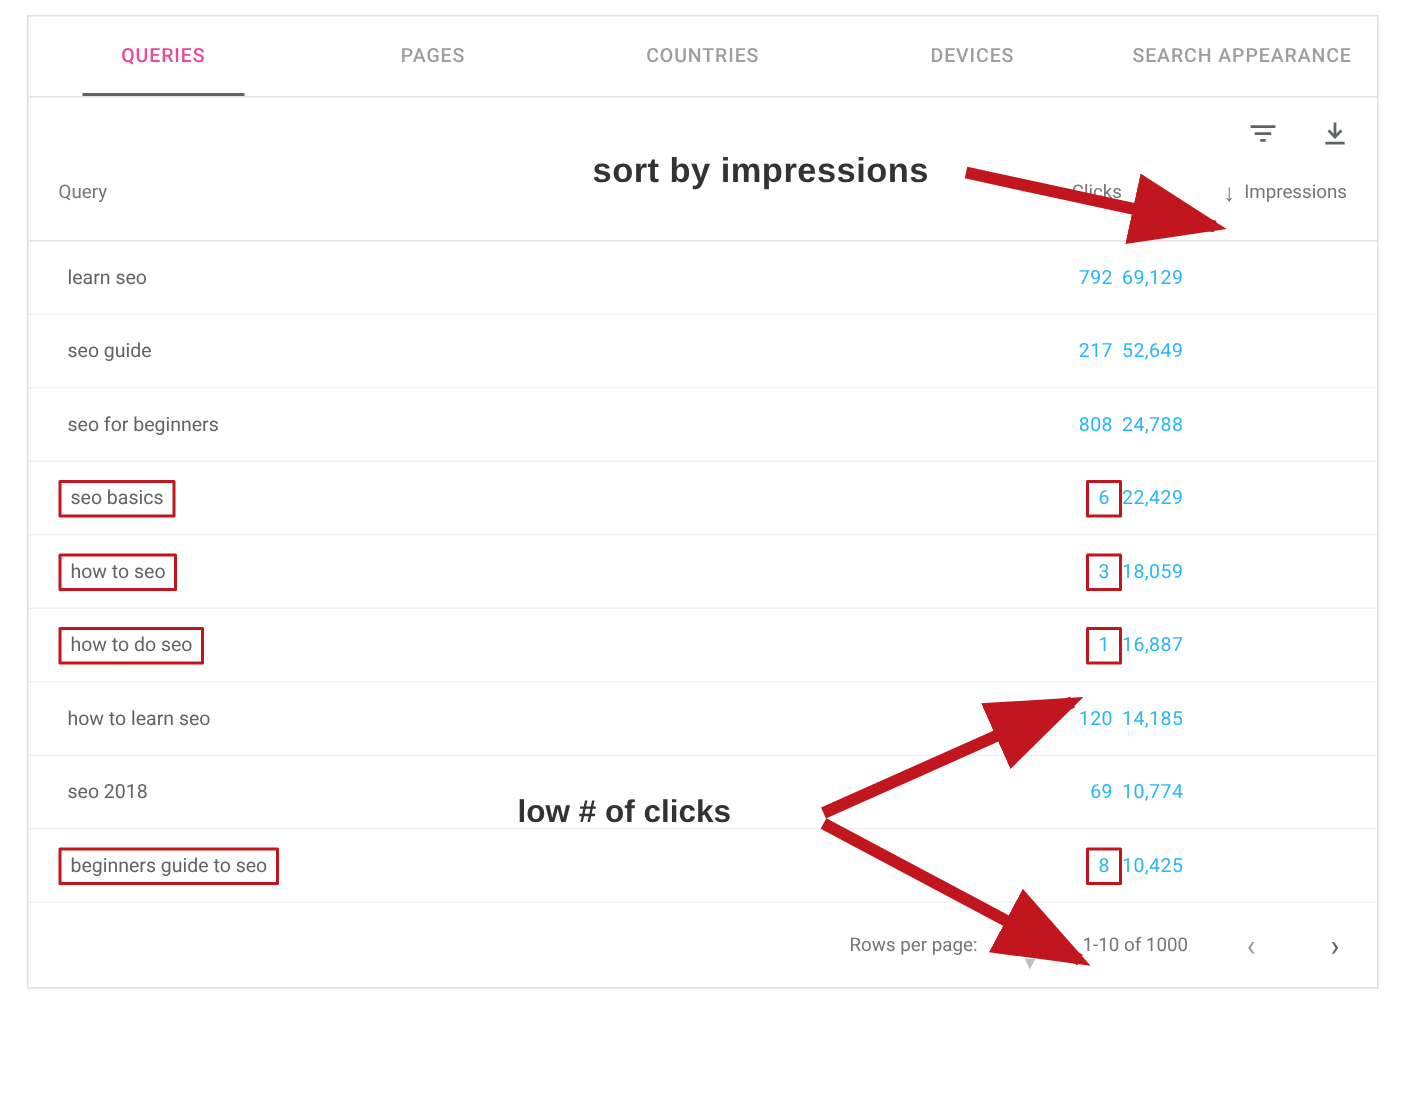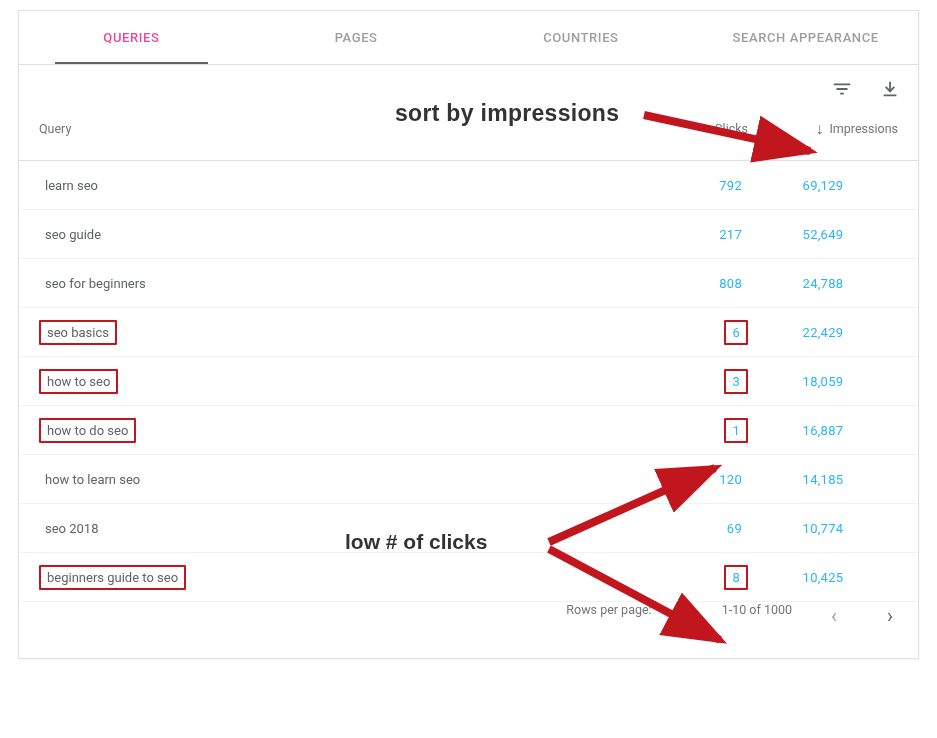--- a/index.html
+++ b/index.html
@@ -71,21 +71,21 @@
     display: flex;
     align-items: center;
     height: 48px;
     padding: 0 20px 16px 20px;
     border-bottom: 1px solid #e0e0e0;
     color: #757575;
     font-size: 12.5px;
   }
   .col-query { flex: 1; }
   .col-clicks { width: 120px; text-align: right; }
-  .col-impr   { width: 150px; text-align: center; display: flex; align-items: center; justify-content: flex-end; gap: 6px; cursor: pointer; }
+  .col-impr   { width: 150px; text-align: left; display: flex; align-items: center; justify-content: flex-end; gap: 6px; cursor: pointer; }
   .sort-arrow { font-size: 16px; line-height: 0; }
   
   .row {
     display: flex;
     align-items: center;
     height: 49px;
     padding: 0 20px;
     border-bottom: 1px solid #f1f1f1;
     font-size: 13px;
   }
@@ -98,20 +98,21 @@
   .row .col-impr { display: block; } 
   .row .col-clicks span, .row .col-query span {
     padding: 3px 6px;
     border-radius: 1px;
   }
   .boxed { border: 2px solid #c1161d; }
   
   .footer {
     display: flex;
     justify-content: flex-end;
+    align-items: center;
     height: 56px;
     padding: 0 14px;
     gap: 28px;
     color: #757575;
     font-size: 12.5px;
   }
   .dropdown { display: inline-flex; align-items: center; gap: 8px; color: #9e9e9e; flex-direction: column; }
   .dropdown .caret { color: #bdbdbd; font-size: 12px; }
   .nav-btn {
     width: 28px; height: 28px;
@@ -133,20 +134,21 @@
 </style>
 </head>
 <body>
 
 <div class="card">
 
   <div class="tabs" id="tabs">
       <div class="tab active">QUERIES</div>
       <div class="tab">PAGES</div>
       <div class="tab">COUNTRIES</div>
+      <div class="tab">DEVICES</div>
       <div class="tab">SEARCH APPEARANCE</div>
     </div>
 
   <div class="toolbar">
     <span class="icon">
       <svg viewBox="0 0 24 24">
           <path d="M10 18h4v-2h-4v2zM3 6v2h18V6H3zm3 7h12v-2H6v2z"></path>
         </svg>
     </span>
     <span class="icon">

